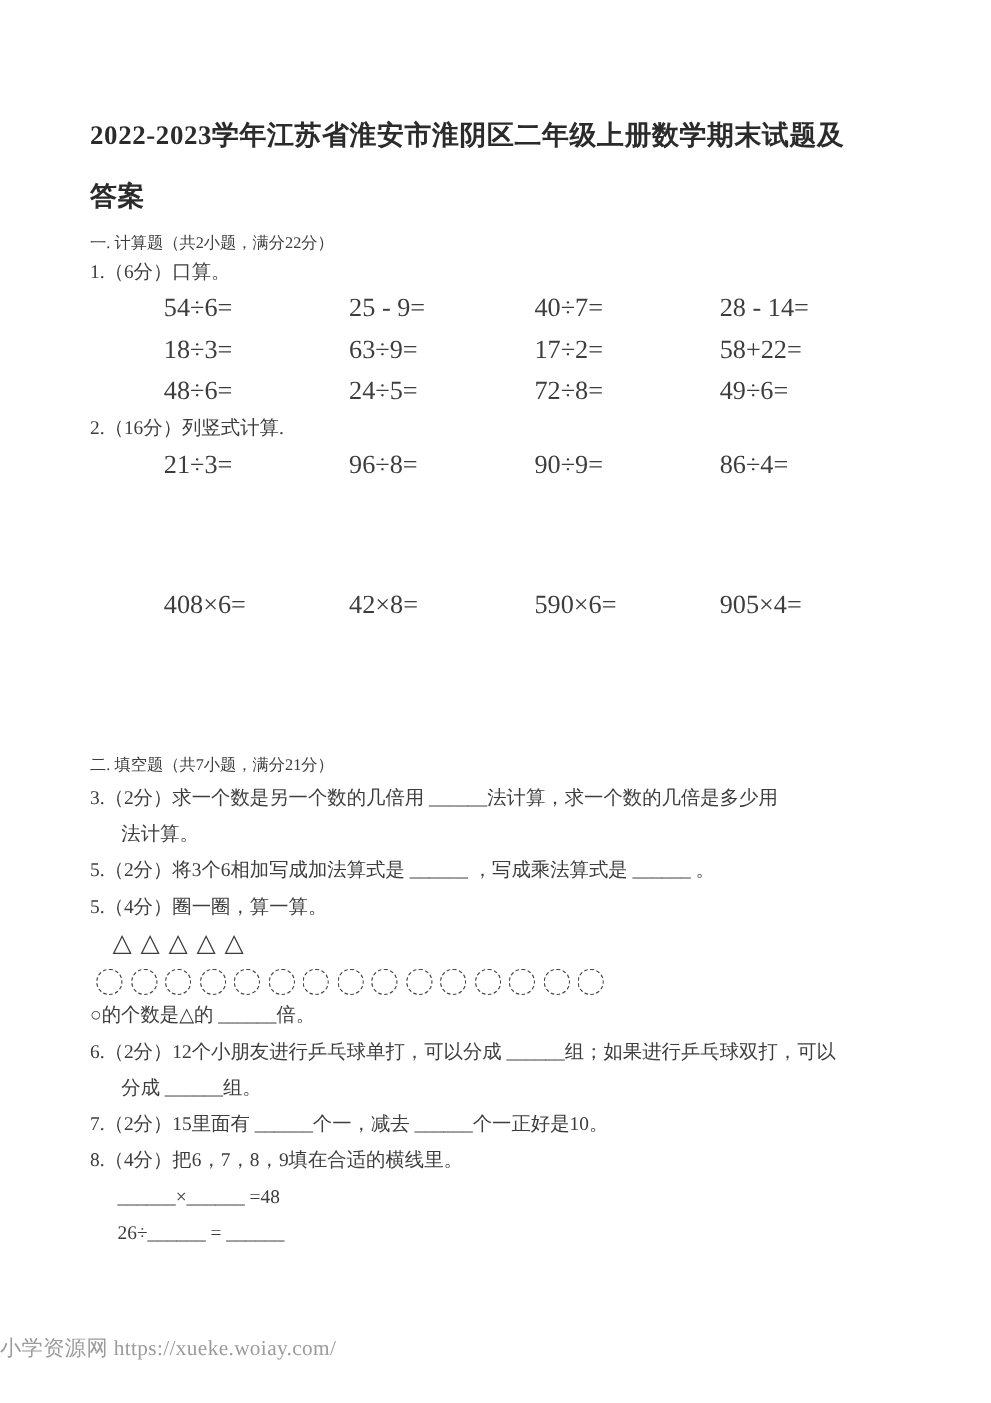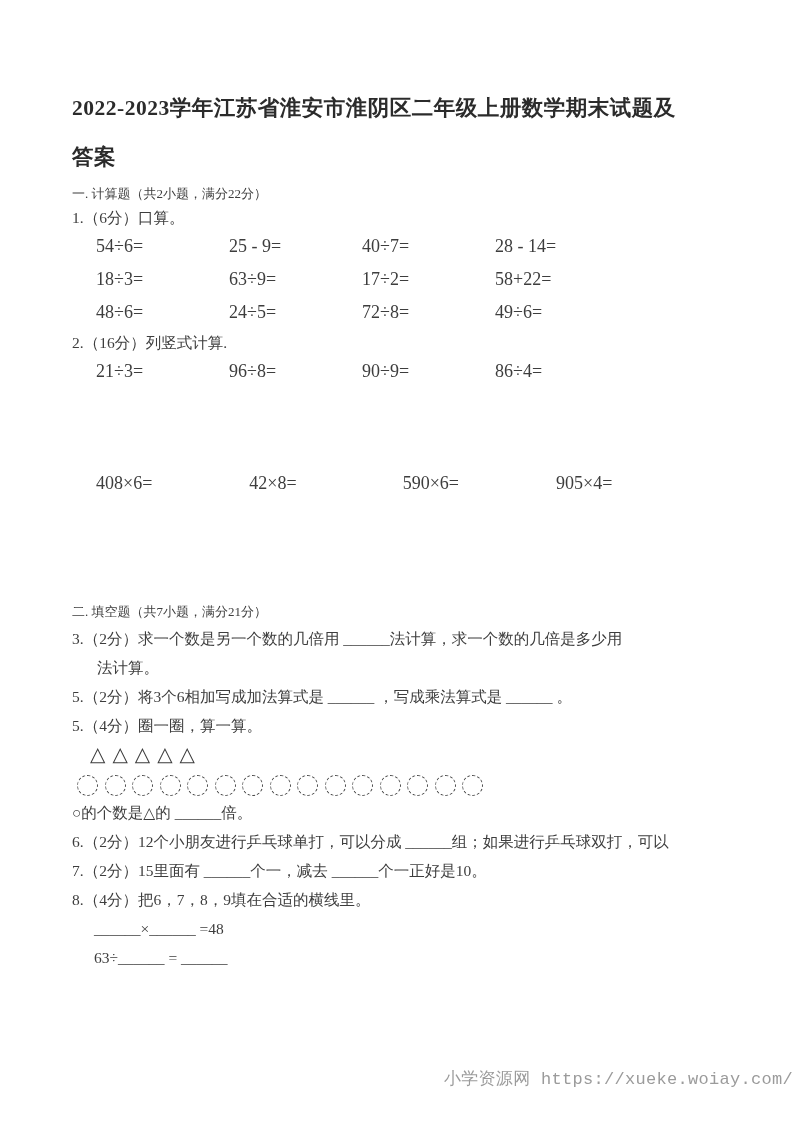--- a/index.html
+++ b/index.html
@@ -31,22 +31,23 @@
   }
   .q-line{
     font-size:15.5px;
     line-height:24px;
     margin-top:0;
   }
   .grid{margin-left:24px;}
   .grid-row{display:flex;height:33px;align-items:center;}
   .cell{
     width:133px;
-    font-size:18px;
+    font-size:21px;
     white-space:nowrap;
+    margin-left:35px;
   }
   .grid-q2 .grid-row + .grid-row{margin-top:79px;justify-content:space-between;}
   .sec2{margin-top:100px;}
   .fill-line{
     font-size:15.5px;
     line-height:29px;
     white-space:nowrap;
   }
   .indent{padding-left:25px;}
   .tri-row{
@@ -74,22 +75,22 @@
     border:1.6px dashed #4a4a4a;
     border-radius:50%;
     margin-right:6.5px;
     flex:0 0 auto;
   }
   .eq-indent{padding-left:22px;}
   .shape-glyph{font-family:"DejaVu Sans",sans-serif;}
   .footer{
     position:absolute;
     left:0;right:0;bottom:32px;
-    text-align:right;
-    font-family:Liberation Mono, monospace;
+    text-align:left;
+    font-family:Liberation Serif, serif;
     font-size:17px;
     color:#9b9b9b;
     letter-spacing:.3px;
   }
 </style>
 </head>
 <body>
 
 <div class="page">
 
@@ -163,22 +164,23 @@
       <span class="circ"></span>
       <span class="circ"></span>
       <span class="circ"></span>
       <span class="circ"></span>
       <span class="circ"></span>
       <span class="circ"></span>
     </div>
   <div class="fill-line">○的个数是△的 ______倍。</div>
 
   <div class="fill-line">6.（2分）12个小朋友进行乒乓球单打，可以分成 ______组；如果进行乒乓球双打，可以</div>
+  <div class="fill-line indent">分成 ______组。</div>
 
   <div class="fill-line">7.（2分）15里面有 ______个一，减去 ______个一正好是10。</div>
 
   <div class="fill-line">8.（4分）把6，7，8，9填在合适的横线里。</div>
   <div class="fill-line eq-indent">______×______ =48</div>
-  <div class="fill-line eq-indent">63÷______ = ______</div>
+  <div class="fill-line eq-indent">26÷______ = ______</div>
 
   <div class="footer">小学资源网 https://xueke.woiay.com/</div>
 
 </div>
 
 </body></html>

